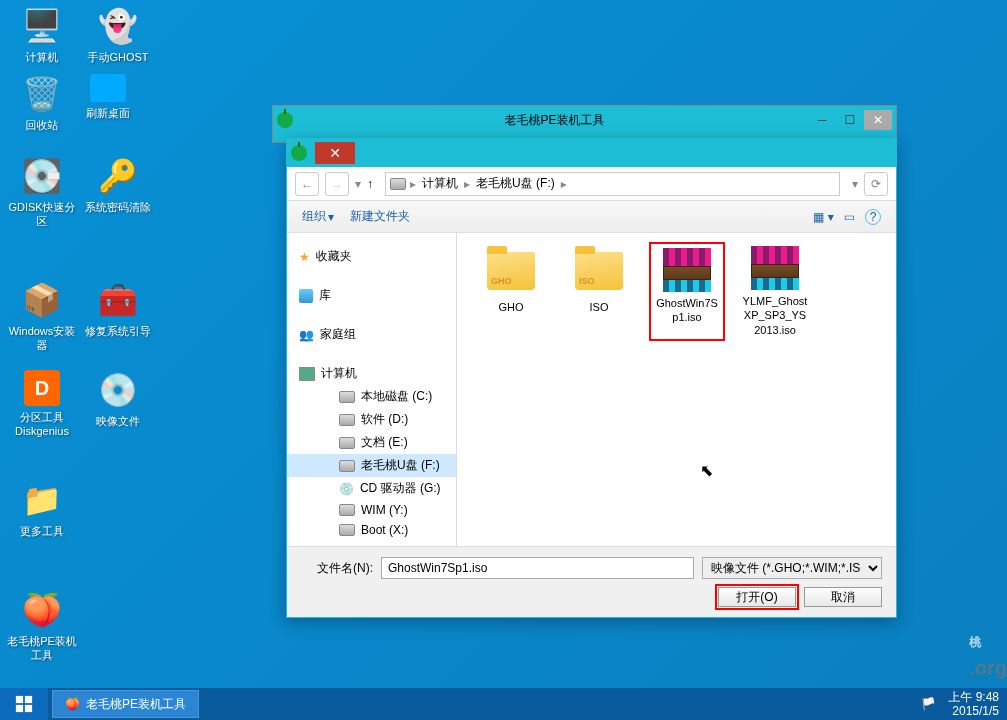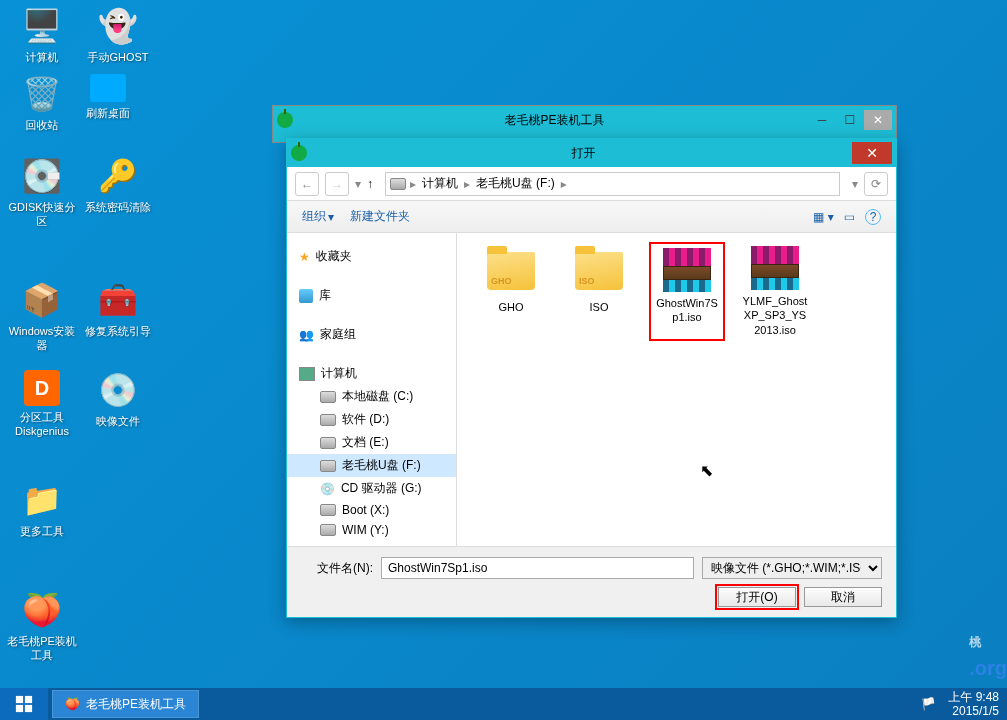--- a/index.html
+++ b/index.html
@@ -1,19 +1,19 @@
 <!DOCTYPE html>
 <html><head>
 <meta charset="utf-8">
 <style>
 *{margin:0;padding:0;box-sizing:border-box;font-family:"Microsoft YaHei","Segoe UI",sans-serif;font-size:12px}
 body{width:1007px;height:720px;background:linear-gradient(135deg,#0891d6 0%,#0a7fc0 100%);position:relative;overflow:hidden}
 .desktop{position:absolute;inset:0}
 .watermark{position:absolute;right:0;bottom:40px;font-size:48px;color:#fff;opacity:.7;font-weight:bold}
-.watermark .org{color:#3b82f6;font-size:20px;display:block;}
+.watermark .org{color:#737373;font-size:20px;display:block;}
 .desktop-icon{position:absolute;width:72px;text-align:center;color:#fff;cursor:pointer}
 .desktop-icon .icon-img{width:40px;height:40px;margin:0 auto 4px;display:flex;align-items:center;justify-content:center;font-size:32px}
 .desktop-icon .icon-label{font-size:11px;line-height:1.3;text-shadow:1px 1px 2px rgba(0,0,0,.5)}
 .taskbar{position:absolute;bottom:0;left:0;right:0;height:32px;background:#0a5a9e;display:flex;align-items:center;color:#fff}
 .start-btn{width:48px;height:32px;background:#0d6bbd;display:flex;align-items:center;justify-content:center;cursor:pointer}
 .start-btn svg{width:18px;height:18px}
 .taskbar-item{height:28px;margin-left:4px;padding:0 12px;background:#2a85d4;display:flex;align-items:center;gap:6px;cursor:pointer;border:1px solid #4a95d4}
 .taskbar-right{margin-left:auto;display:flex;align-items:center;gap:12px;padding-right:8px;font-size:11px}
 .taskbar-time{text-align:right;line-height:1.2}
 .app-window{position:absolute;top:105px;left:272px;width:625px;background:#1dbdd6;border:1px solid #888}
@@ -35,21 +35,21 @@
 .breadcrumb{flex:1;height:24px;border:1px solid #ccc;display:flex;align-items:center;padding:0 4px;gap:4px;margin:0 6px}
 .breadcrumb .crumb{cursor:pointer;padding:0 2px}
 .breadcrumb .sep{color:#888}
 .toolbar{height:32px;background:linear-gradient(#f7f7f7,#eee);border-bottom:1px solid #ddd;display:flex;align-items:center;padding:0 15px;gap:16px}
 .toolbar .tool-link{color:#1b5fa9;cursor:pointer;display:flex;align-items:center;gap:2px}
 .toolbar .tool-right{margin-left:auto;display:flex;gap:10px;align-items:center}
 .dlg-body{flex:1;display:flex;overflow:hidden}
 .sidebar{width:170px;border-right:1px solid #ddd;padding:8px 0;overflow-y:auto}
 .tree-item{padding:3px 8px 3px 20px;cursor:pointer;display:flex;align-items:center;gap:6px}
 .tree-item.header{font-weight:normal;padding-left:12px;margin-top:4px}
-.tree-item.child{padding-left:33px}
+.tree-item.child{padding-left:52px}
 .tree-item.selected{background:#cde8ff}
 .tree-sep{height:12px}
 .file-area{flex:1;padding:9px 16px;display:flex;flex-wrap:wrap;align-content:flex-start;gap:12px}
 .file-item{width:76px;text-align:center;cursor:pointer;padding:4px}
 .file-item.selected{border:2px solid red}
 .file-icon{width:48px;height:44px;margin:0 auto 4px;position:relative}
 .folder-icon{background:linear-gradient(170deg,#fde08a 0%,#f5c23a 100%);border-radius:2px 2px 4px 4px;position:relative;height:38px;margin-top:6px}
 .folder-icon::before{content:"";position:absolute;top:-6px;left:0;width:20px;height:8px;background:#f5c23a;border-radius:2px 2px 0 0}
 .folder-label-inner{position:absolute;bottom:4px;left:4px;font-size:9px;font-weight:bold;color:#d8951f}
 .archive-icon{display:flex;flex-direction:column;height:44px}
@@ -139,21 +139,20 @@
       <div class="win-btn">☐</div>
       <div class="win-btn close">✕</div>
     </div>
   </div>
   <div style="height:8px;background:#1dbdd6"></div>
 </div>
 
 <div class="open-dialog">
   <div class="dlg-titlebar">
     <div class="app-icon"></div>
-    <div class="dlg-title">打开</div>
     <div class="dlg-close">✕</div>
   </div>
 
   <div class="nav-bar">
     <div class="nav-btn">←</div>
     <div class="nav-btn" style="color:#ccc">→</div>
     <span style="color:#888">▾</span>
     <span>↑</span>
     <div class="breadcrumb">
       <span class="drive-icon-sm"></span>
@@ -216,25 +215,25 @@
       <div class="tree-item child selected">
           <span class="drive-icon-sm"></span>
           <span>老毛桃U盘 (F:)</span>
         </div>
       <div class="tree-item child">
           <span>💿</span>
           <span>CD 驱动器 (G:)</span>
         </div>
       <div class="tree-item child">
           <span class="drive-icon-sm"></span>
+          <span>WIM (Y:)</span>
+        </div>
+      <div class="tree-item child">
+          <span class="drive-icon-sm"></span>
           <span>Boot (X:)</span>
-        </div>
-      <div class="tree-item child">
-          <span class="drive-icon-sm"></span>
-          <span>WIM (Y:)</span>
         </div>
     </div>
 
     <div class="file-area">
       <div class="file-item">
         <div class="file-icon">
             <div class="folder-icon">
               <span class="folder-label-inner">GHO</span>
             </div>
           </div>

